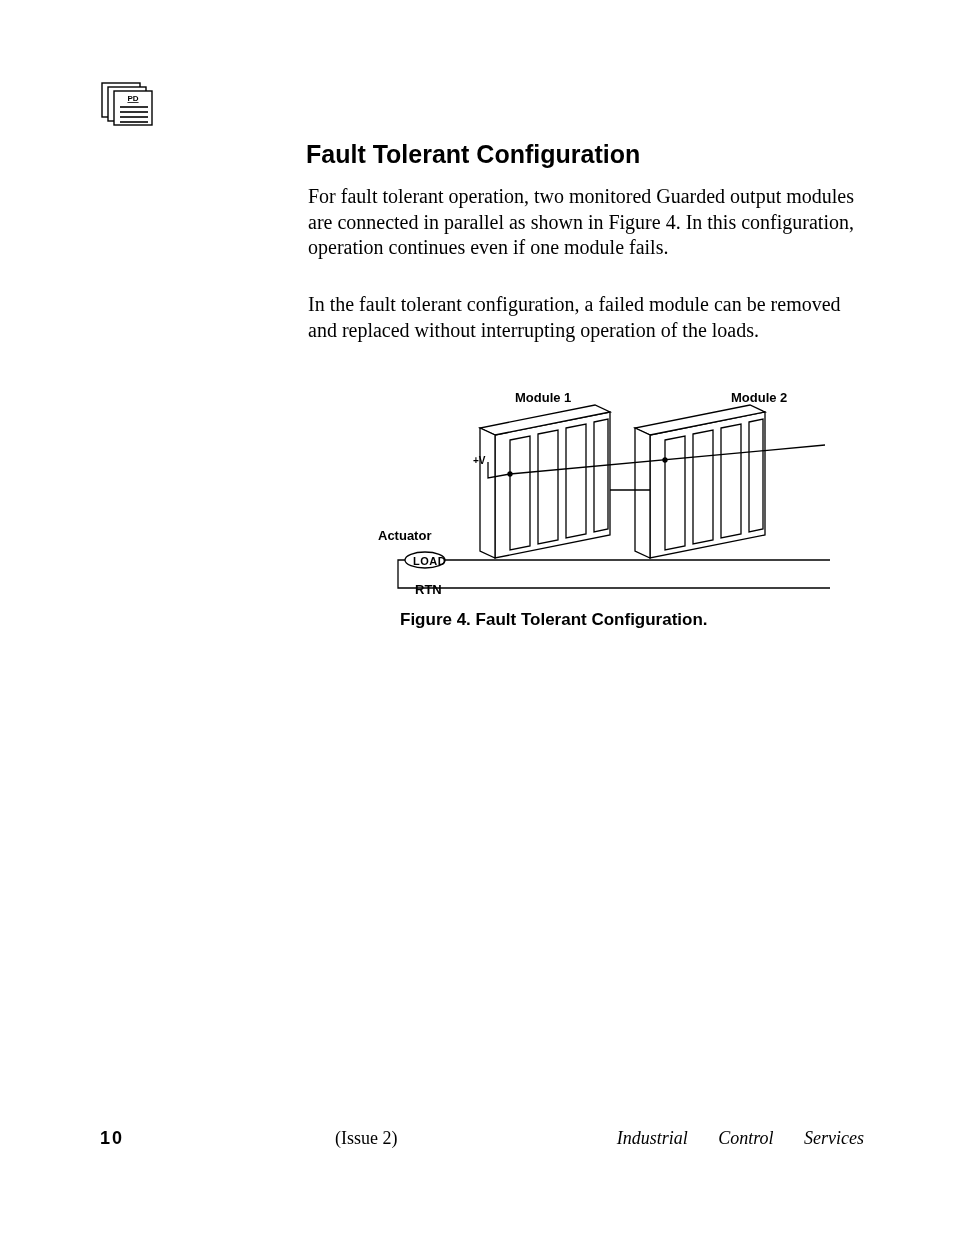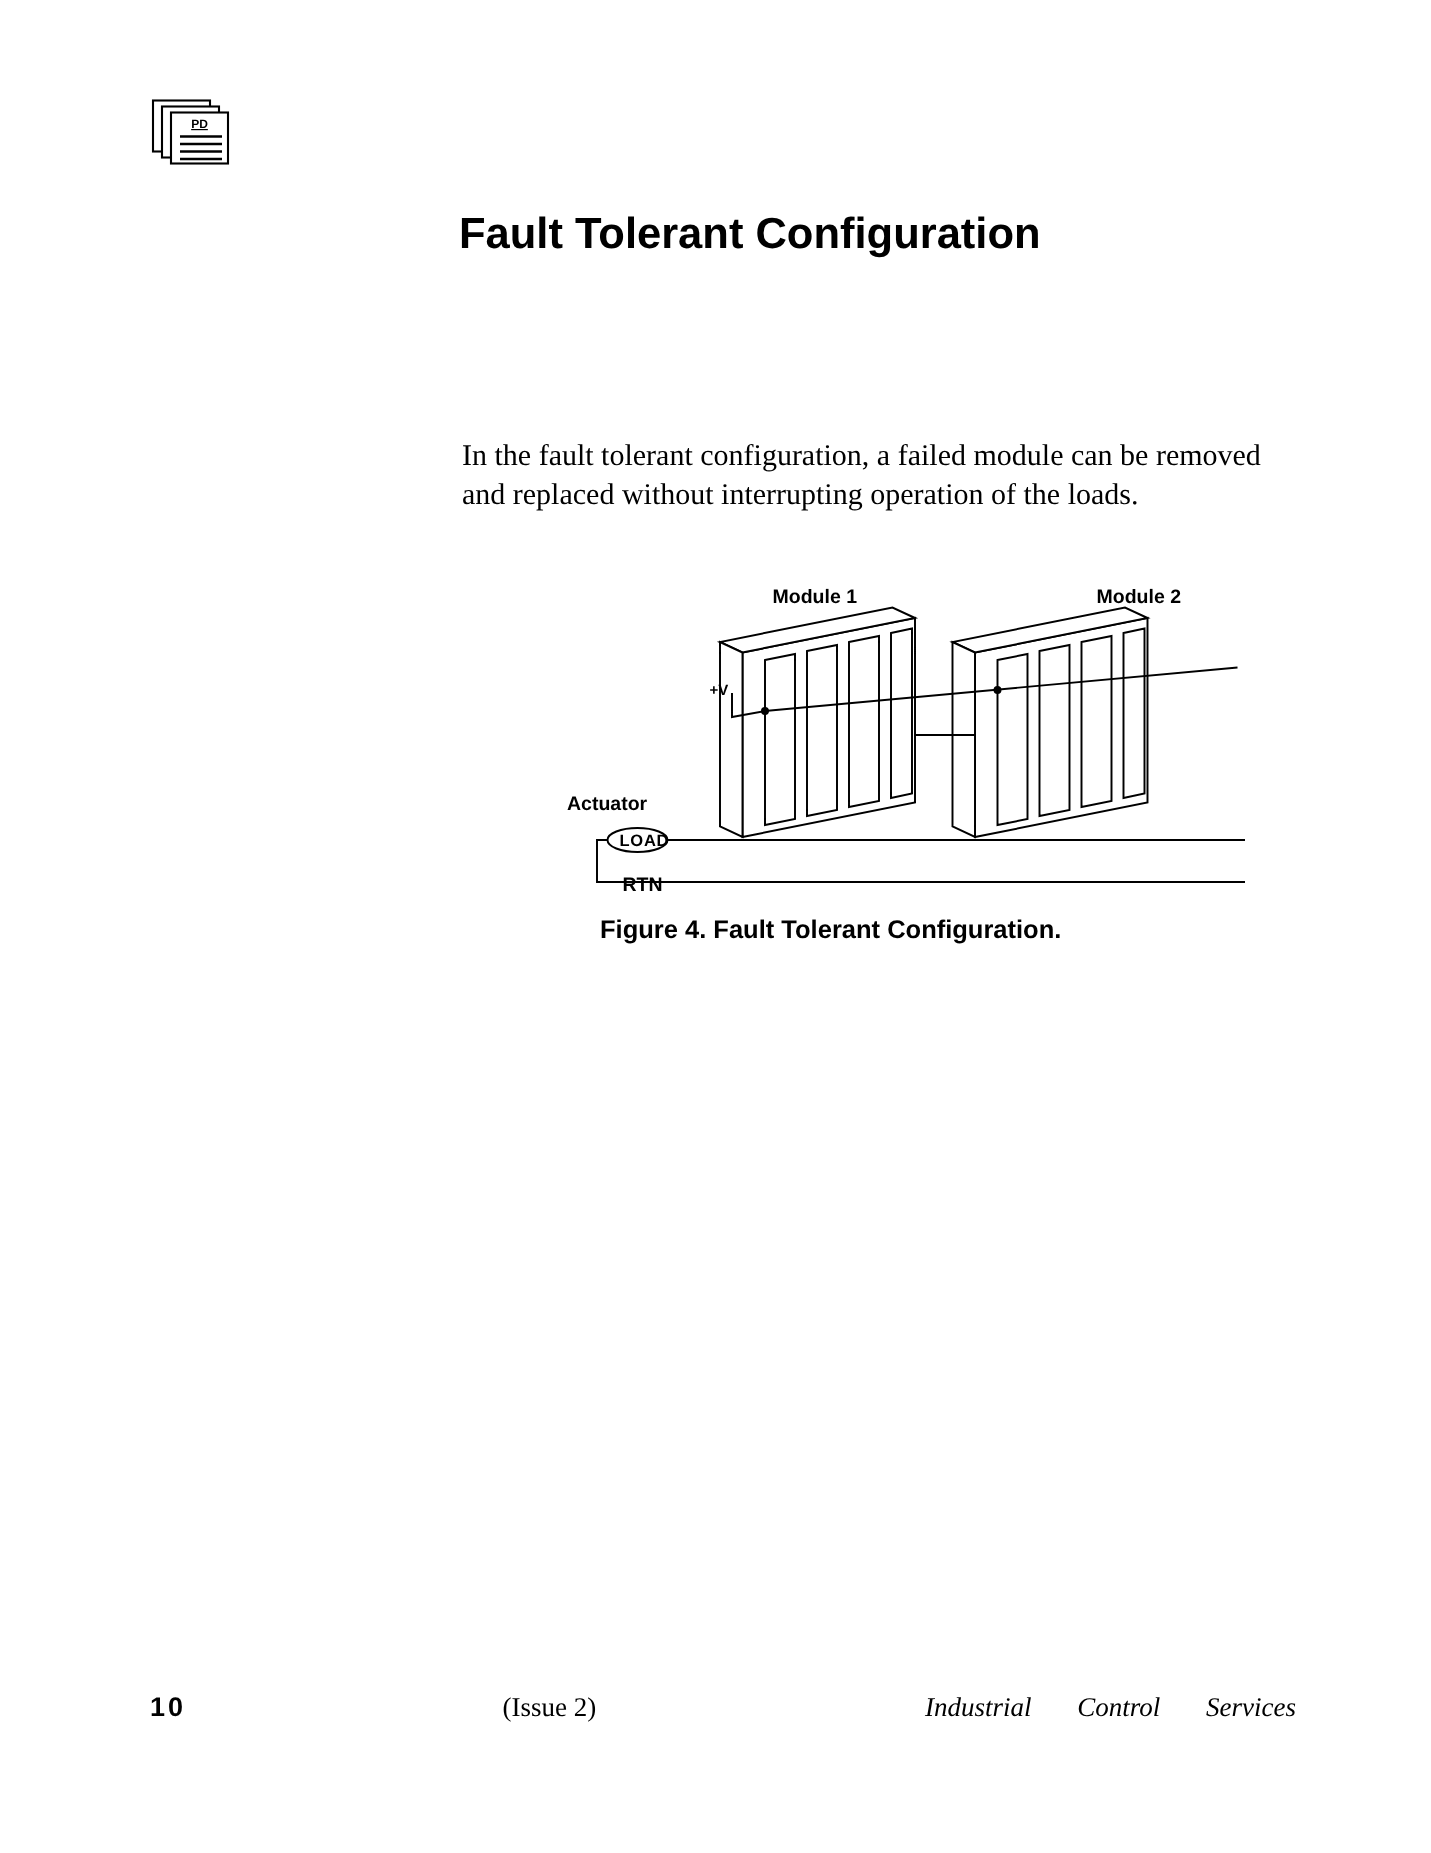--- a/index.html
+++ b/index.html
@@ -13,37 +13,37 @@
     position: relative;
   }
   .page {
     position: relative;
     width: 954px;
     height: 1235px;
     box-sizing: border-box;
   }
   .pd-icon {
     position: absolute;
-    top: 65px;
+    top: 81px;
     left: 100px;
   }
   .header-title {
     position: absolute;
     top: 92px;
     left: 175px;
     font-family: Arial, Helvetica, sans-serif;
     font-size: 20px;
     letter-spacing: 2px;
   }
   .section-heading {
     position: absolute;
     top: 140px;
     left: 306px;
     font-family: Arial, Helvetica, sans-serif;
-    font-size: 29px;
+    font-size: 25px;
     font-weight: bold;
   }
   .body-para {
     position: absolute;
     left: 308px;
     width: 560px;
     font-family: Georgia, "Times New Roman", serif;
     font-size: 20px;
     line-height: 1.28;
   }
@@ -121,20 +121,21 @@
         <line x1="20" y1="31" x2="48" y2="31"></line>
         <line x1="20" y1="36" x2="48" y2="36"></line>
         <line x1="20" y1="41" x2="48" y2="41"></line>
       </g>
     </svg>
   </div>
 
 
   <div class="section-heading">Fault Tolerant Configuration</div>
 
+  <div class="body-para para1">For fault tolerant operation, two monitored Guarded output modules are connected in parallel as shown in Figure 4.  In this configuration, operation continues even if one module fails.</div>
   <div class="body-para para2">In the fault tolerant configuration, a failed module can be removed and replaced without interrupting operation of the loads.</div>
 
   <div class="figure">
     <span class="fig-label mod1">Module 1</span>
     <span class="fig-label mod2">Module 2</span>
     <span class="fig-label actuator">Actuator</span>
     <span class="plusv">+V</span>
     <span class="load">LOAD</span>
     <span class="rtn">RTN</span>
 

